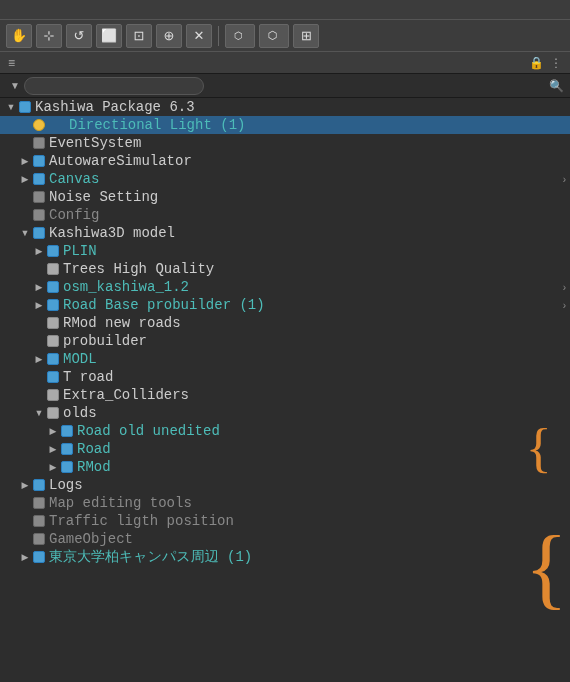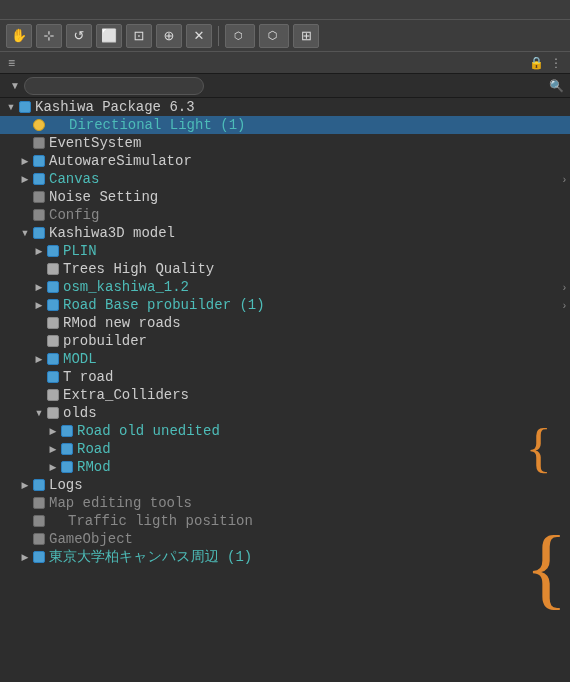--- a/index.html
+++ b/index.html
@@ -455,21 +455,21 @@
             <span class="icon-cube gray"></span>
           </span>
           <span class="tree-label" style="color: rgb(136, 136, 136);">Map editing tools</span>
         </div>
         <div class="tree-item">
           <span class="tree-indent" style="width: 18px;"></span>
           <span class="tree-arrow none"></span>
           <span class="tree-icon">
             <span class="icon-cube gray"></span>
           </span>
-          <span class="tree-label" style="color: rgb(136, 136, 136); margin-left: 19px;">Traffic ligth position</span>
+          <span class="tree-label" style="color: rgb(136, 136, 136);">Traffic ligth position</span>
         </div>
         <div class="tree-item">
           <span class="tree-indent" style="width: 18px;"></span>
           <span class="tree-arrow none"></span>
           <span class="tree-icon">
             <span class="icon-cube gray"></span>
           </span>
           <span class="tree-label" style="color: rgb(136, 136, 136);">GameObject</span>
         </div>
         <div class="tree-item">

